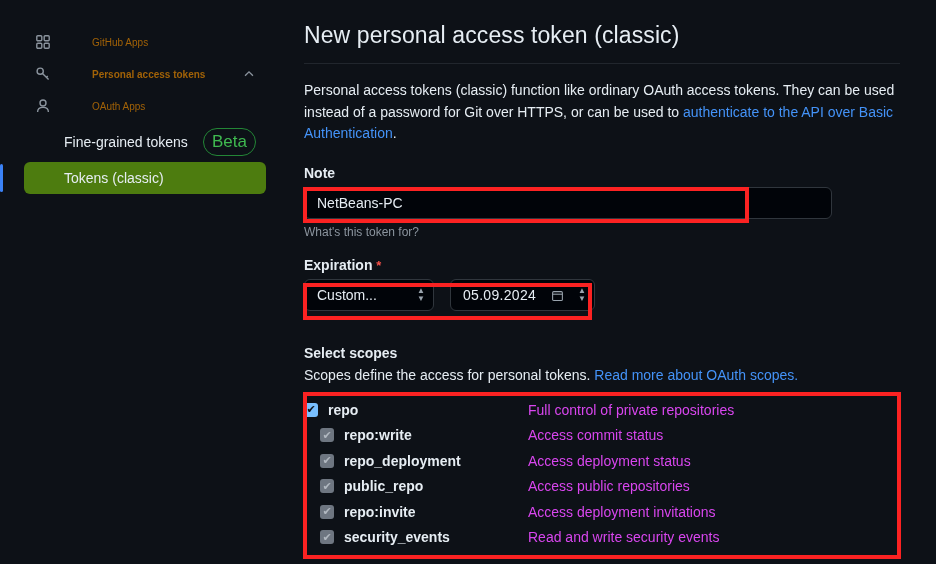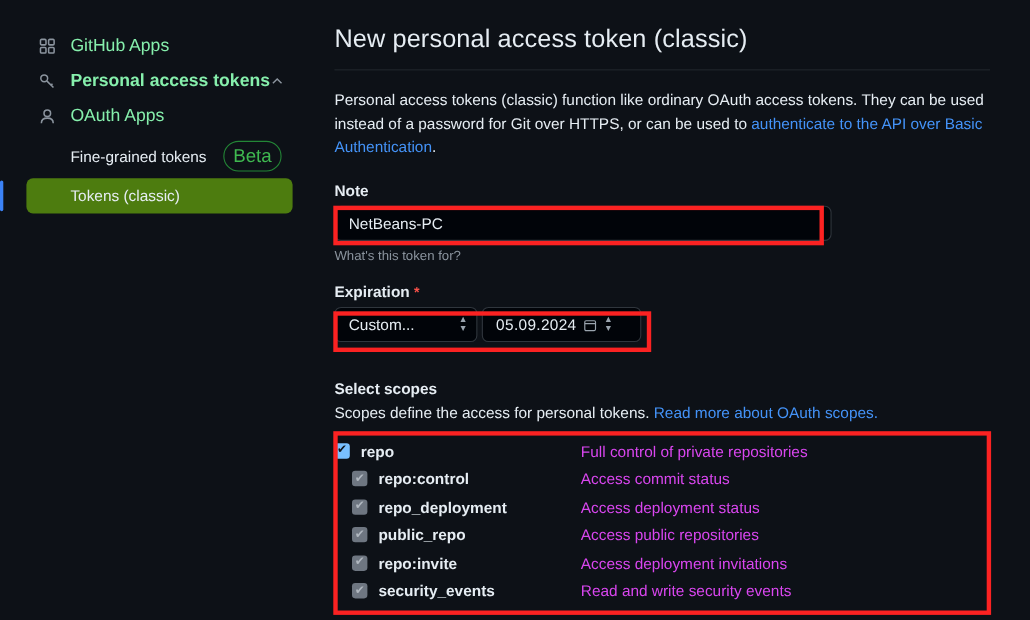--- a/index.html
+++ b/index.html
@@ -11,22 +11,23 @@
     overflow: hidden;
   }
   .page { position: relative; width: 936px; height: 564px; display: flex; }
 
   
   .sidebar { width: 290px; flex: 0 0 290px; padding-top: 26px; }
   .nav-item {
     display: flex; align-items: center;
     height: 32px; margin: 0 24px 0 24px;
     padding: 0 10px; border-radius: 6px;
-    font-size: 16px; color: #86efac;
+    font-size: 10px; color: #a16207;
     position: relative;
+    gap: 28px;
   }
   .nav-item .ico {
     width: 18px; height: 18px; flex: 0 0 18px;
     margin-right: 12px;
     display: flex; align-items: center; justify-content: center;
     color: #8b949e;
   }
   .nav-item .lbl { white-space: nowrap; }
   .nav-item.bold .lbl { font-weight: 700; }
   .nav-item .chev { margin-left: auto; color: #8b949e; display: flex; }
@@ -60,38 +61,38 @@
   .page-title { font-size: 23px; font-weight: 400; color: #e6edf3; letter-spacing: .1px; }
   .rule { height: 1px; background: #21262d; margin: 14px 0 16px 0; }
 
   .intro { font-size: 14px; line-height: 1.55; color: #e6edf3; max-width: 600px; }
   .lnk { color: #4493f8; text-decoration: none; }
 
   .fld-label { font-size: 14px; font-weight: 700; color: #e6edf3; margin-bottom: 6px; }
   .req { color: #f85149; font-size: 13px; }
 
   .note-input {
-    width: 452px; height: 32px;
+    width: 528px; height: 32px;
     background: #010409;
     border: 1px solid #30363d; border-radius: 6px;
     color: #e6edf3; font-size: 14px;
     padding: 0 12px;
     font-family: "Liberation Sans", sans-serif;
   }
   .hint { font-size: 12px; color: #8b949e; margin-top: 6px; }
 
-  .exp-row { display: flex; align-items: center; gap: 4px; }
+  .exp-row { display: flex; align-items: center; gap: 16px; }
   .sel-wrap, .date-wrap {
     display: flex; align-items: center;
     height: 32px; background: #010409;
     border: 1px solid #30363d; border-radius: 6px;
     font-size: 14px; color: #e6edf3;
   }
   .sel-wrap { width: 130px; padding: 0 8px 0 12px; justify-content: space-between; }
-  .date-wrap { width: 145px; padding: 0 8px 0 12px; gap: 6px; }
+  .date-wrap { width: 145px; padding: 0 8px 0 12px; justify-content: space-between; gap: 6px; }
   .date-val { letter-spacing: .3px; }
   .spin { display: flex; flex-direction: column; gap: 2px; color: #9aa4ae; }
   .spin span { font-size: 8px; line-height: 6px; }
 
   .scopes-title { font-size: 14px; font-weight: 700; margin-bottom: 6px; }
   .scopes-desc { font-size: 14px; color: #e6edf3; }
 
   .scope-list { margin-top: 14px; }
   .scope-row { display: flex; align-items: center; height: 25.5px; font-size: 14px; }
   .scope-row.child { padding-left: 16px; }
@@ -217,21 +218,21 @@
       <div class="scope-list">
 
         <div class="scope-row">
           <span class="cb on">✔</span>
           <span class="scope-name">repo</span>
           <span class="scope-desc">Full control of private repositories</span>
         </div>
 
         <div class="scope-row child">
           <span class="cb dis">✔</span>
-          <span class="scope-name">repo:control</span>
+          <span class="scope-name">repo:write</span>
           <span class="scope-desc">Access commit status</span>
         </div>
 
         <div class="scope-row child">
           <span class="cb dis">✔</span>
           <span class="scope-name">repo_deployment</span>
           <span class="scope-desc">Access deployment status</span>
         </div>
 
         <div class="scope-row child">

